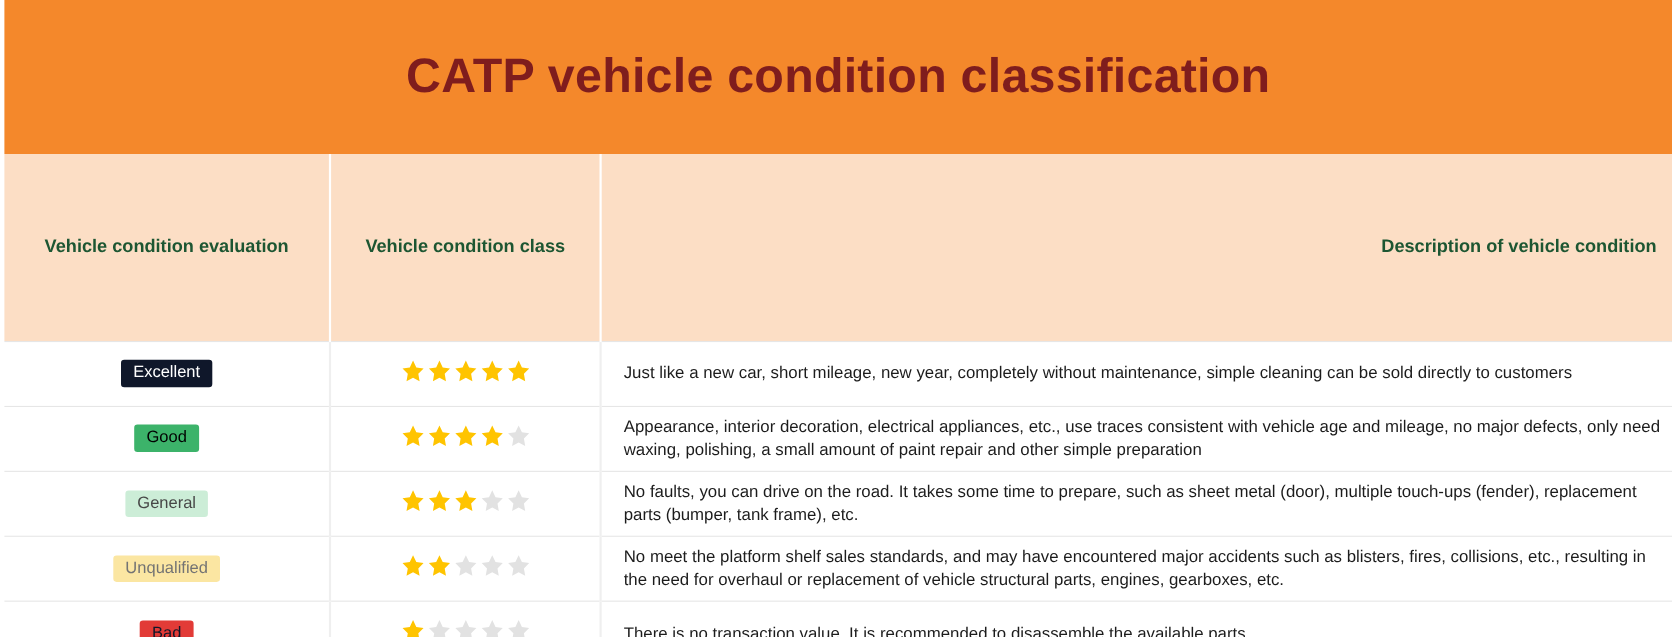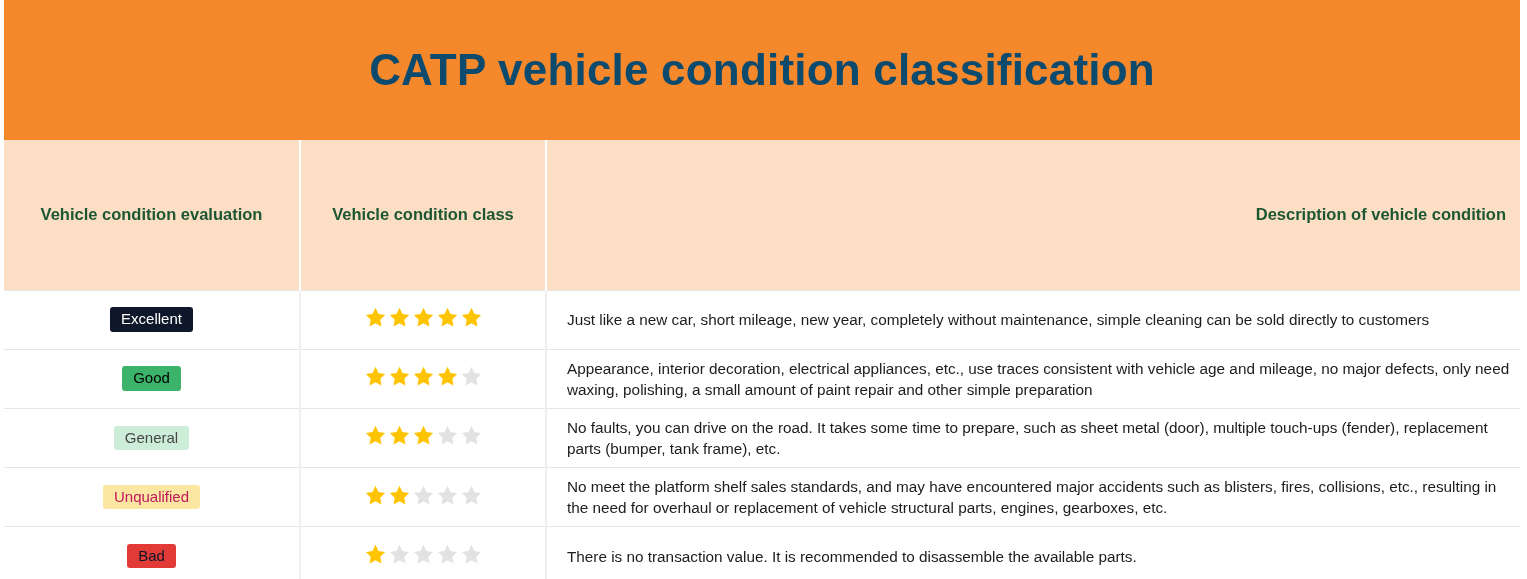--- a/index.html
+++ b/index.html
@@ -25,21 +25,21 @@
 
   
   .title-banner {
     height: 140px;
     background: #f4882b;
     display: flex;
     align-items: center;
     justify-content: center;
   }
   .title-text {
-    color: #0c4a6e;
+    color: #7f1d1d;
     font-size: 44px;
     font-weight: 700;
     letter-spacing: 0.2px;
     text-align: center;
     line-height: 1.1;
   }
 
   
   .table {
     width: 100%;
@@ -49,21 +49,21 @@
 
   .col-eval   { width: 296px; }
   .col-class  { width: 246px; }
   .col-desc   { width: auto; }
 
   thead th {
     background: #fcdec5;
     color: #1d5632;
     font-size: 16.5px;
     font-weight: 700;
-    height: 150px;
+    height: 170px;
     vertical-align: middle;
     padding: 0 14px;
     box-sizing: border-box;
     border-right: 2px solid #ffffff;
     text-align: center;
   }
   thead th:last-child { border-right: none; text-align: right; }
 
   tbody td {
     border-top: 1px solid #e6e6e6;
@@ -99,21 +99,21 @@
     padding: 3px 11px 4px 11px;
     border-radius: 3px;
     font-size: 15px;
     line-height: 1.15;
     font-weight: 400;
     white-space: nowrap;
   }
   .badge-excellent   { background: #0f172a; color: #ffffff; }
   .badge-good        { background: #3cb36a; color: #000000; }
   .badge-general     { background: #ccedd7; color: #474747; }
-  .badge-unqualified { background: #fbe6a2; color: #be185d; text-align: right; }
+  .badge-unqualified { background: #fbe6a2; color: #737373; text-align: right; }
   .badge-bad         { background: #e23b37; color: #0f172a; }
 
   
   .stars {
     display: inline-flex;
     gap: 1px;
     align-items: center;
     line-height: 1;
   }
   .star { width: 23px; height: 23px; display: block; }

